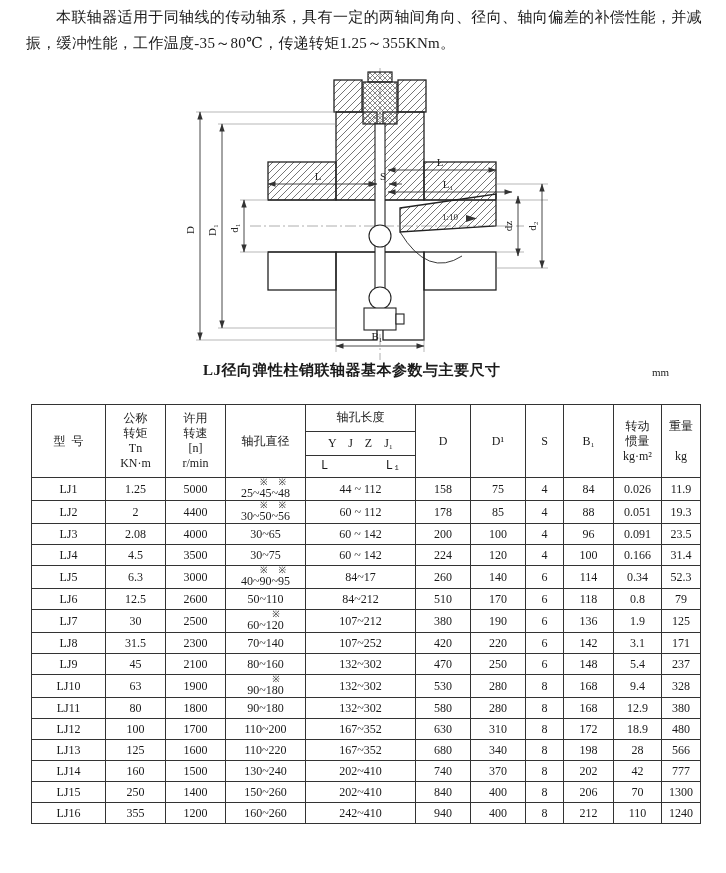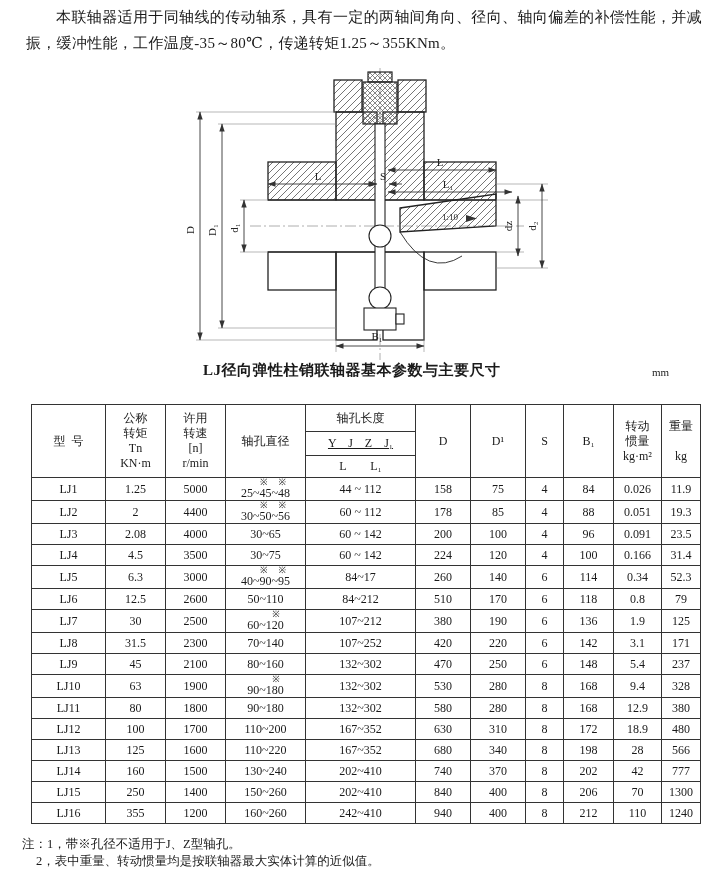--- a/index.html
+++ b/index.html
@@ -30,23 +30,23 @@
     position:absolute;top:404px;left:31px;width:669px;
     border-collapse:collapse;table-layout:fixed;
     font-size:12px;
   }
   table.params{border:1.5px solid #222;}
   .params th,.params td{
     border:1px solid #333;padding:0 1px;text-align:center;vertical-align:middle;
     font-weight:normal;overflow:hidden;
   }
   .params th{white-space:pre-wrap;line-height:15px;font-size:12px;}
-  .params th.hrow1{height:26px;}
-  .params th.hrow2{height:23px;text-decoration:underline;}
-  .params th.hrow3{height:21px;}
+  .params th.hrow1{height:26px;font-family:Liberation Mono, monospace;}
+  .params th.hrow2{height:23px;}
+  .params th.hrow3{height:21px;font-family:Liberation Mono, monospace;}
   .params td{height:20px;line-height:13px;}
   .marks{font-size:9px;line-height:9px;height:9px;letter-spacing:1px;}
   .m2{padding-left:16px;}
   .m1{padding-left:22px;}
   .bore-val{line-height:13px;}
   
   .notes{position:absolute;top:836px;left:22px;font-size:12.5px;line-height:17px;}
   .note2{padding-left:14px;}
 </style>
 </head>
@@ -422,18 +422,14 @@
           <td>940</td>
           <td>400</td>
           <td>8</td>
           <td>212</td>
           <td>110</td>
           <td>1240</td>
         </tr>
       </tbody>
   </table>
 
-  <div class="notes">
-    <div>注：1，带※孔径不适用于J、Z型轴孔。</div>
-    <div class="note2">2，表中重量、转动惯量均是按联轴器最大实体计算的近似值。</div>
-  </div>
 
 </div>
 
 </body></html>

